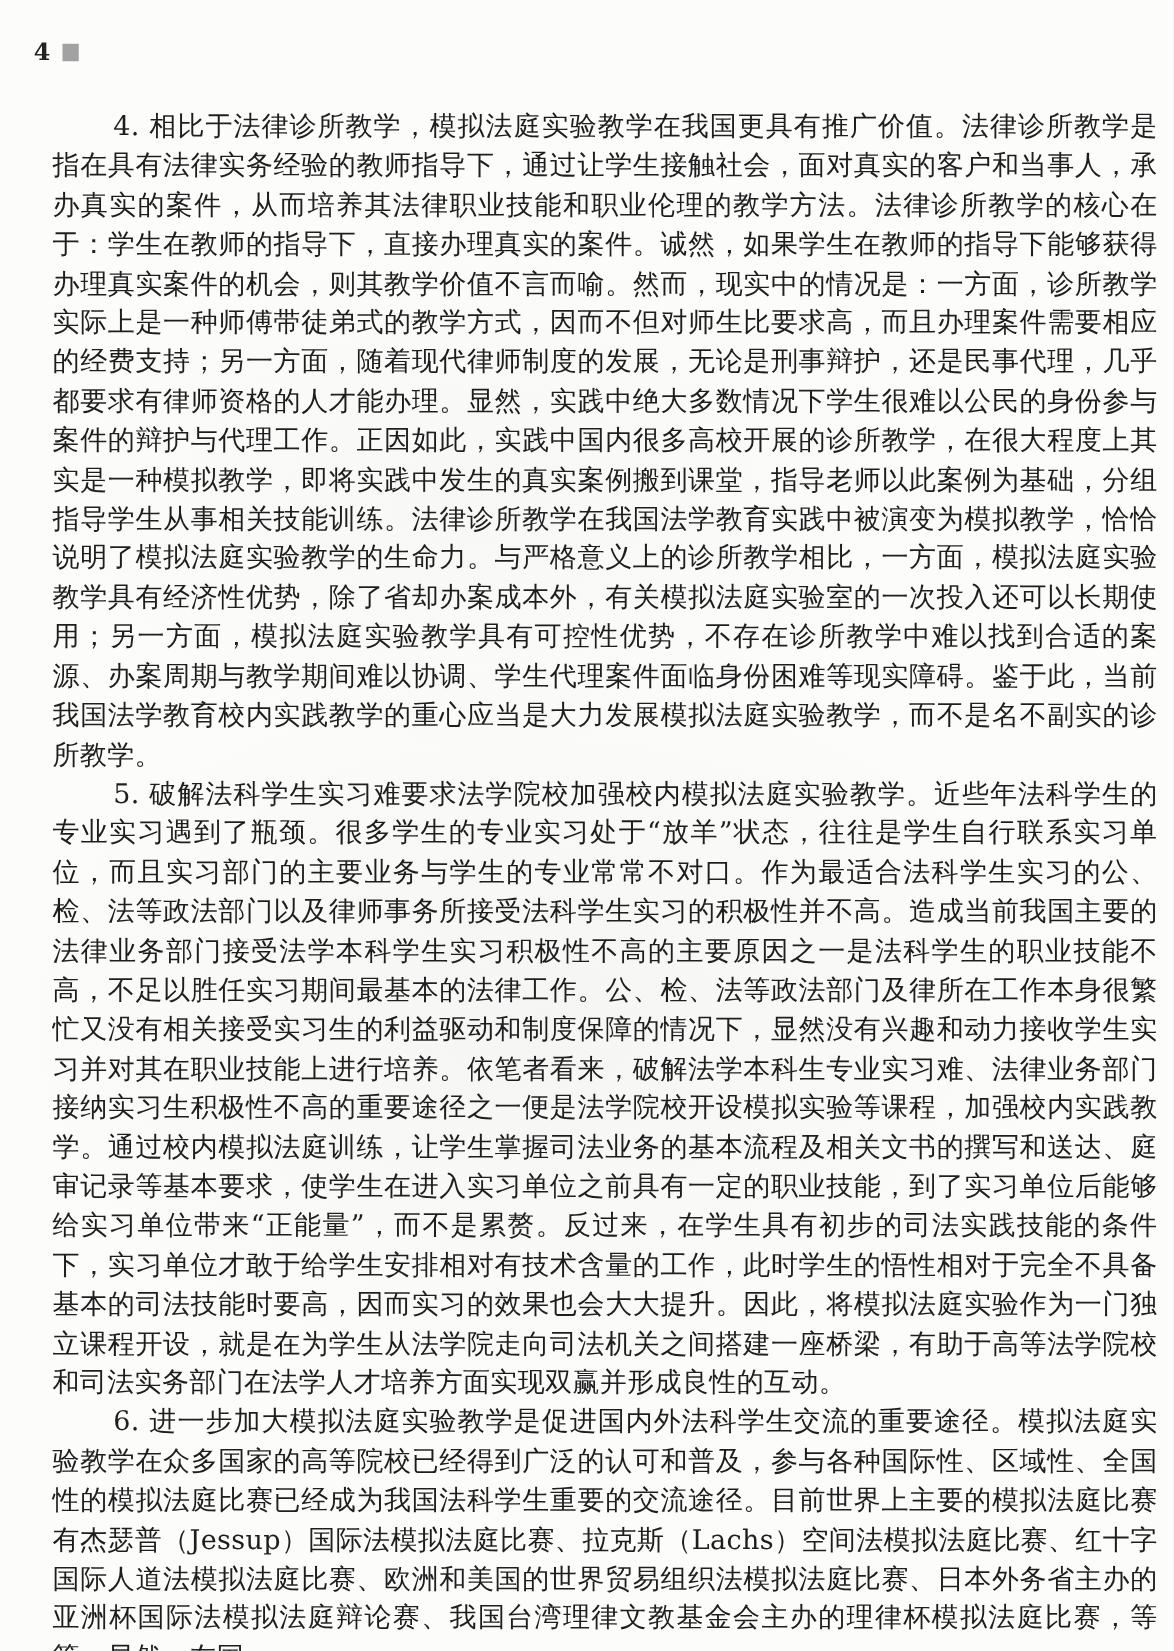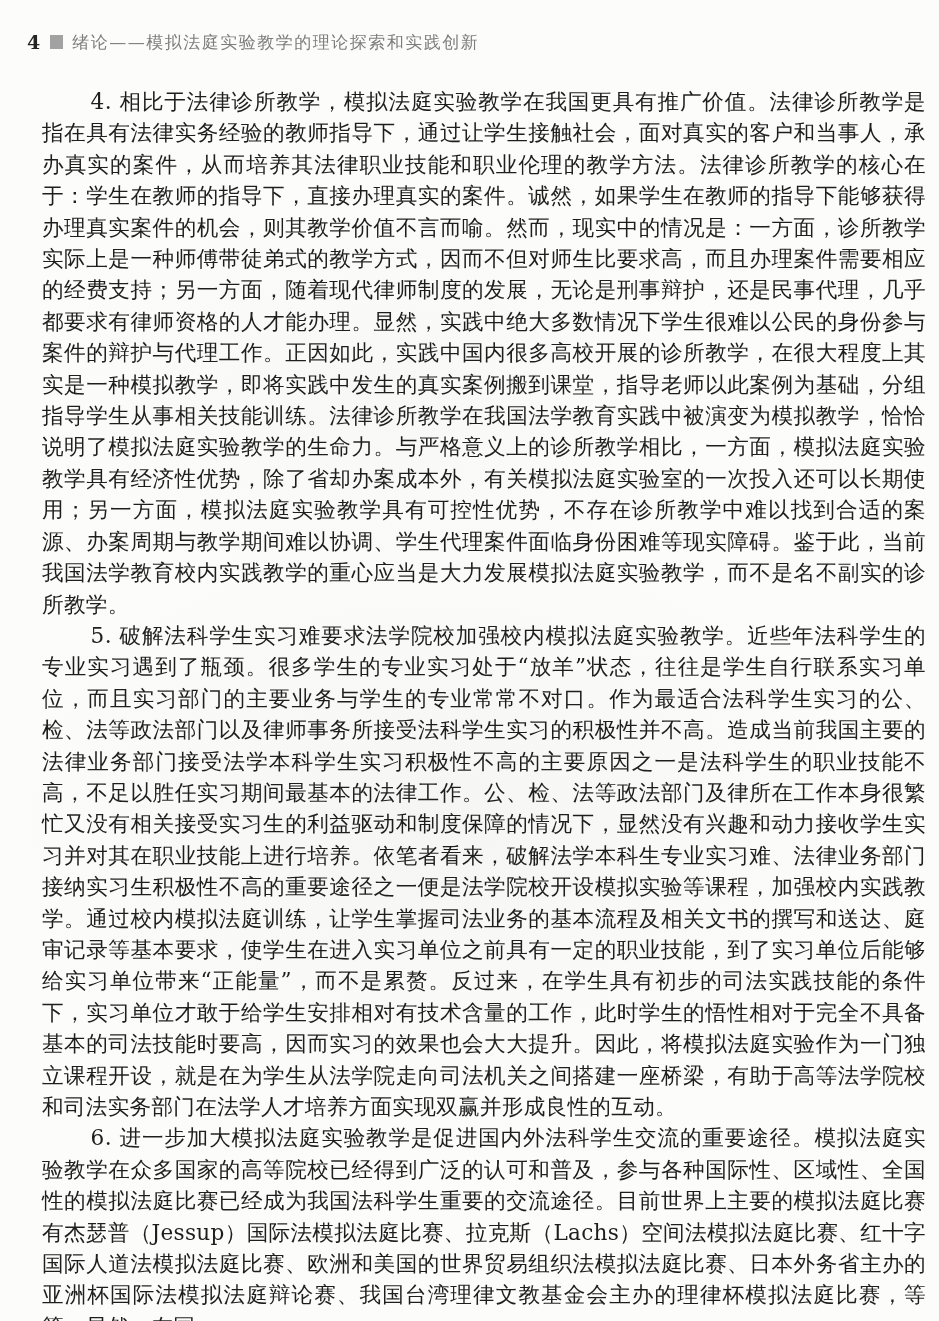--- a/index.html
+++ b/index.html
@@ -66,21 +66,20 @@
   }
 </style>
 </head>
 <body>
 
 <div class="page">
 
   <div class="header">
     <span class="page-number">4</span>
     <span class="section-square"></span>
-    <span class="header-title">绪论——模拟法庭实验教学的理论探索和实践创新</span>
   </div>
 
   <div class="body-text">
     <p>4. 相比于法律诊所教学，模拟法庭实验教学在我国更具有推广价值。法律诊所教学是指在具有法律实务经验的教师指导下，通过让学生接触社会，面对真实的客户和当事人，承办真实的案件，从而培养其法律职业技能和职业伦理的教学方法。法律诊所教学的核心在于：学生在教师的指导下，直接办理真实的案件。诚然，如果学生在教师的指导下能够获得办理真实案件的机会，则其教学价值不言而喻。然而，现实中的情况是：一方面，诊所教学实际上是一种师傅带徒弟式的教学方式，因而不但对师生比要求高，而且办理案件需要相应的经费支持；另一方面，随着现代律师制度的发展，无论是刑事辩护，还是民事代理，几乎都要求有律师资格的人才能办理。显然，实践中绝大多数情况下学生很难以公民的身份参与案件的辩护与代理工作。正因如此，实践中国内很多高校开展的诊所教学，在很大程度上其实是一种模拟教学，即将实践中发生的真实案例搬到课堂，指导老师以此案例为基础，分组指导学生从事相关技能训练。法律诊所教学在我国法学教育实践中被演变为模拟教学，恰恰说明了模拟法庭实验教学的生命力。与严格意义上的诊所教学相比，一方面，模拟法庭实验教学具有经济性优势，除了省却办案成本外，有关模拟法庭实验室的一次投入还可以长期使用；另一方面，模拟法庭实验教学具有可控性优势，不存在诊所教学中难以找到合适的案源、办案周期与教学期间难以协调、学生代理案件面临身份困难等现实障碍。鉴于此，当前我国法学教育校内实践教学的重心应当是大力发展模拟法庭实验教学，而不是名不副实的诊所教学。</p>
     <p>5. 破解法科学生实习难要求法学院校加强校内模拟法庭实验教学。近些年法科学生的专业实习遇到了瓶颈。很多学生的专业实习处于“放羊”状态，往往是学生自行联系实习单位，而且实习部门的主要业务与学生的专业常常不对口。作为最适合法科学生实习的公、检、法等政法部门以及律师事务所接受法科学生实习的积极性并不高。造成当前我国主要的法律业务部门接受法学本科学生实习积极性不高的主要原因之一是法科学生的职业技能不高，不足以胜任实习期间最基本的法律工作。公、检、法等政法部门及律所在工作本身很繁忙又没有相关接受实习生的利益驱动和制度保障的情况下，显然没有兴趣和动力接收学生实习并对其在职业技能上进行培养。依笔者看来，破解法学本科生专业实习难、法律业务部门接纳实习生积极性不高的重要途径之一便是法学院校开设模拟实验等课程，加强校内实践教学。通过校内模拟法庭训练，让学生掌握司法业务的基本流程及相关文书的撰写和送达、庭审记录等基本要求，使学生在进入实习单位之前具有一定的职业技能，到了实习单位后能够给实习单位带来“正能量”，而不是累赘。反过来，在学生具有初步的司法实践技能的条件下，实习单位才敢于给学生安排相对有技术含量的工作，此时学生的悟性相对于完全不具备基本的司法技能时要高，因而实习的效果也会大大提升。因此，将模拟法庭实验作为一门独立课程开设，就是在为学生从法学院走向司法机关之间搭建一座桥梁，有助于高等法学院校和司法实务部门在法学人才培养方面实现双赢并形成良性的互动。</p>
     <p>6. 进一步加大模拟法庭实验教学是促进国内外法科学生交流的重要途径。模拟法庭实验教学在众多国家的高等院校已经得到广泛的认可和普及，参与各种国际性、区域性、全国性的模拟法庭比赛已经成为我国法科学生重要的交流途径。目前世界上主要的模拟法庭比赛有杰瑟普（Jessup）国际法模拟法庭比赛、拉克斯（Lachs）空间法模拟法庭比赛、红十字国际人道法模拟法庭比赛、欧洲和美国的世界贸易组织法模拟法庭比赛、日本外务省主办的亚洲杯国际法模拟法庭辩论赛、我国台湾理律文教基金会主办的理律杯模拟法庭比赛，等等。显然，在国</p>
   </div>
 
 </div>
 

